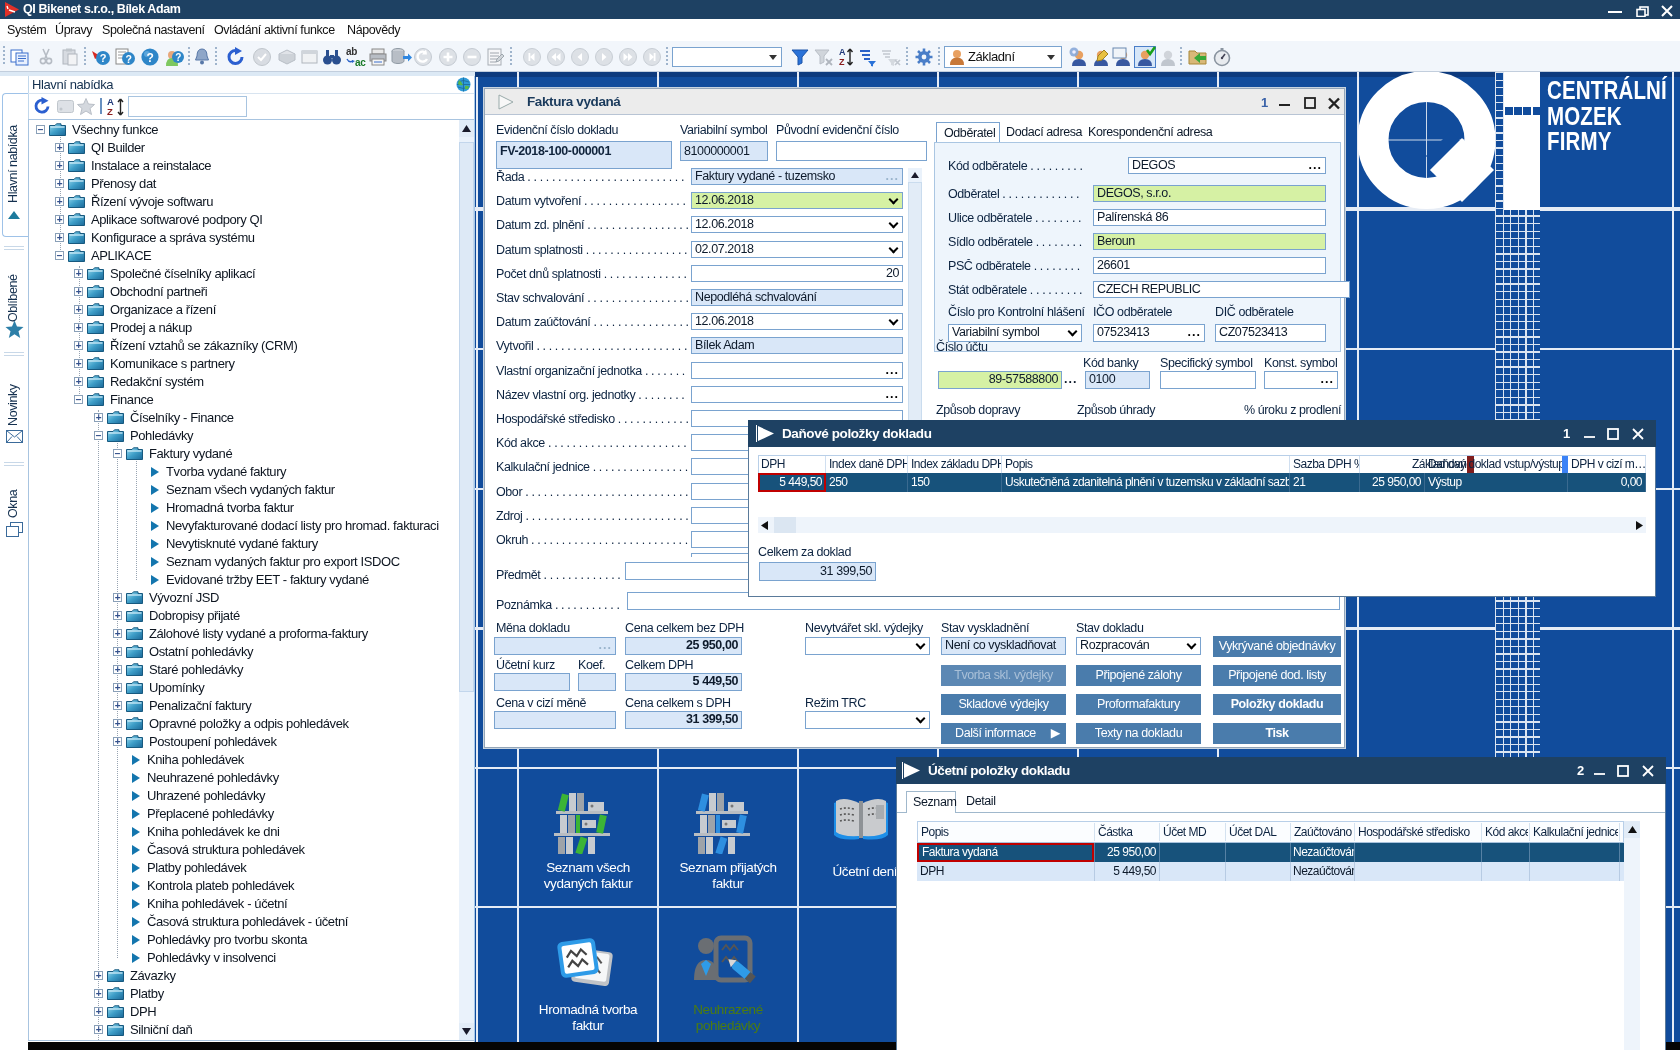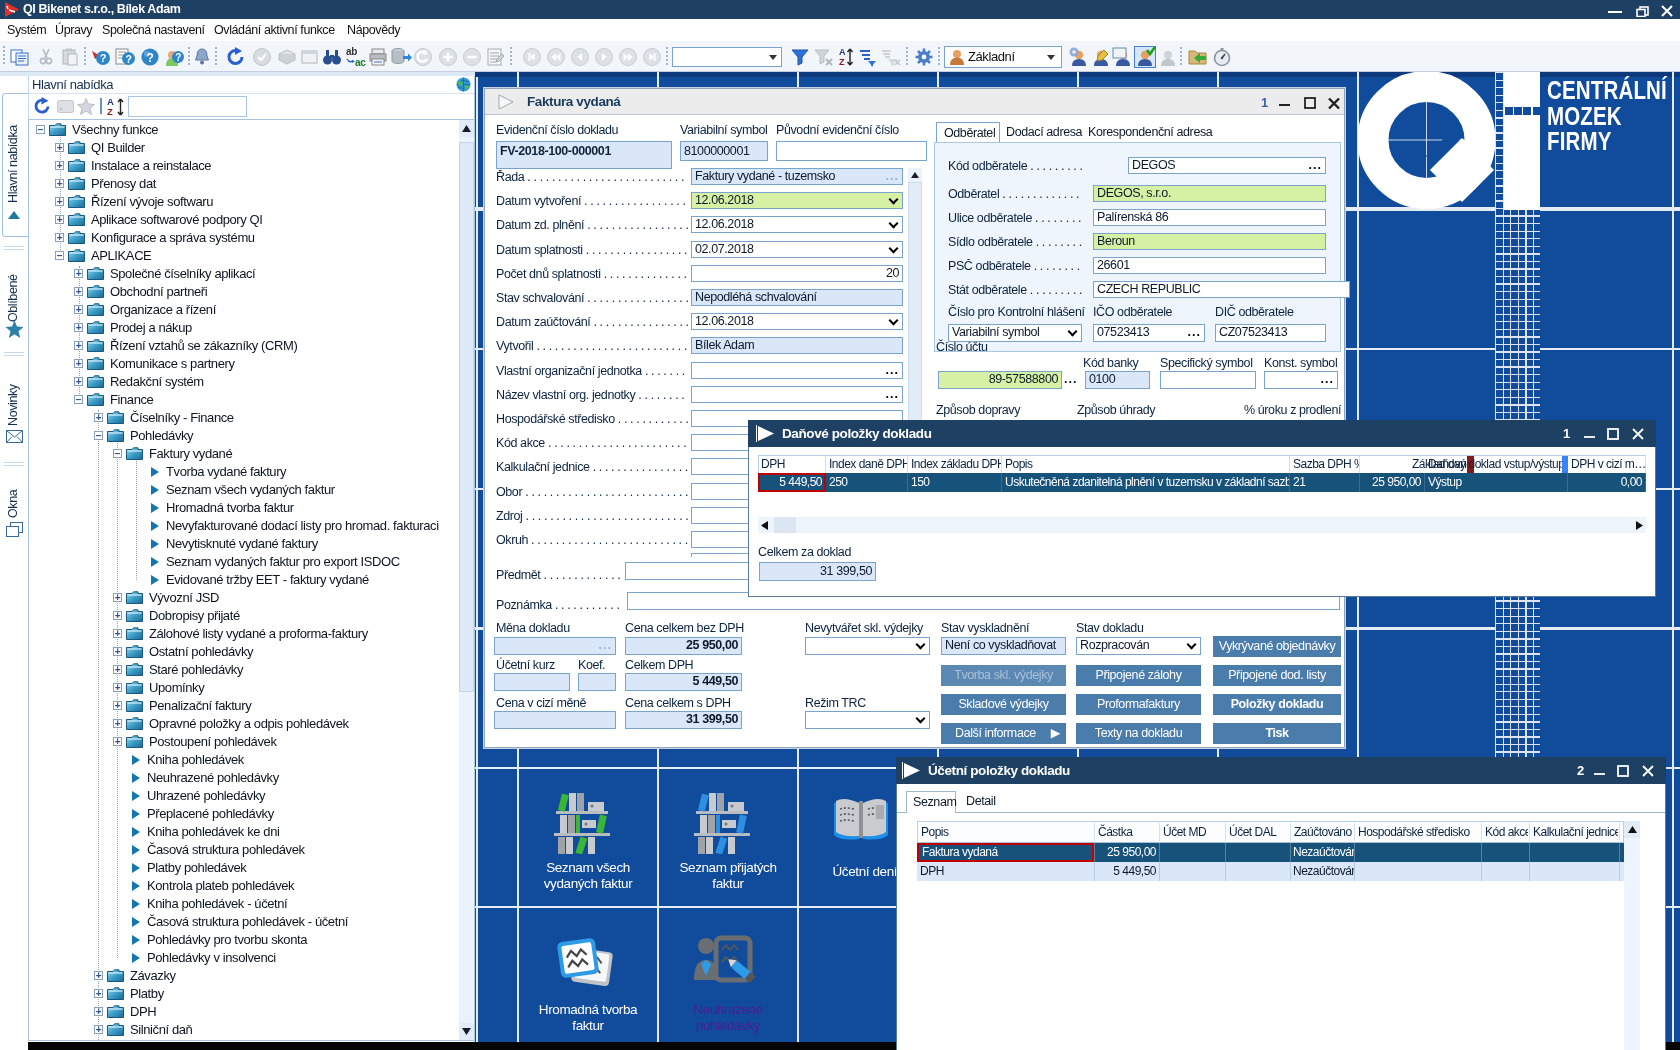--- a/index.html
+++ b/index.html
@@ -135,21 +135,21 @@
 <g transform="rotate(40 46 36)">
         <rect x="40" y="31" width="22" height="9" rx="3" fill="#2e9be8"></rect>
         <rect x="58" y="31" width="7" height="9" fill="#555"></rect>
         <path d="M40 31 l-7 4.5 l7 4.5 Z" fill="#d8d8d8"></path>
       </g>
 </svg>
 <div class="" style="left:498px;top:860px;width:180px;color:#fff;text-align:center;font-size:13.5px;line-height:16px;">Seznam všech<br>vydaných faktur</div>
 <div class="" style="left:638px;top:860px;width:180px;color:#fff;text-align:center;font-size:13.5px;line-height:16px;">Seznam přijatých<br>faktur</div>
 <div class="" style="left:778px;top:864px;width:180px;color:#fff;text-align:center;font-size:13.5px;line-height:16px;">Účetní deník</div>
 <div class="" style="left:498px;top:1002px;width:180px;color:#fff;text-align:center;font-size:13.5px;line-height:16px;">Hromadná tvorba<br>faktur</div>
-<div class="" style="left:638px;top:1002px;width:180px;color:#4c1d95;text-align:center;font-size:13.5px;line-height:16px;">Neuhrazené<br>pohledávky</div>
+<div class="" style="left:638px;top:1002px;width:180px;color:#4d7c0f;text-align:center;font-size:13.5px;line-height:16px;">Neuhrazené<br>pohledávky</div>
 <div class="" style="left:0px;top:1042px;width:1680px;height:8px;background:#050505;"></div>
 <div class="tb" style="left:0px;top:0px;width:1680px;height:19px;"></div>
 <svg style="position:absolute;left:3px;top:1px" width="18" height="17" viewBox="0 0 18 17">
 <path d="M2 1 L16 8.5 L2 16 Z" fill="#e03028"></path>
       <path d="M4 5 l1 3 M6 9 l6 2" stroke="#fff" stroke-width="1.4"></path>
 </svg>
 <div class="" style="left:23px;top:2px;width:600px;height:15px;color:#fff;font-weight:700;font-size:12.5px;line-height:15px;">QI  Bikenet s.r.o., Bílek Adam</div>
 <svg style="position:absolute;left:1600px;top:3px" width="80" height="14" viewBox="0 0 80 14">
 <line x1="8" y1="9" x2="22" y2="9" stroke="#fff" stroke-width="2"></line>
 <rect x="40" y="4" width="8" height="8" fill="none" stroke="#fff" stroke-width="1.6"></rect>

